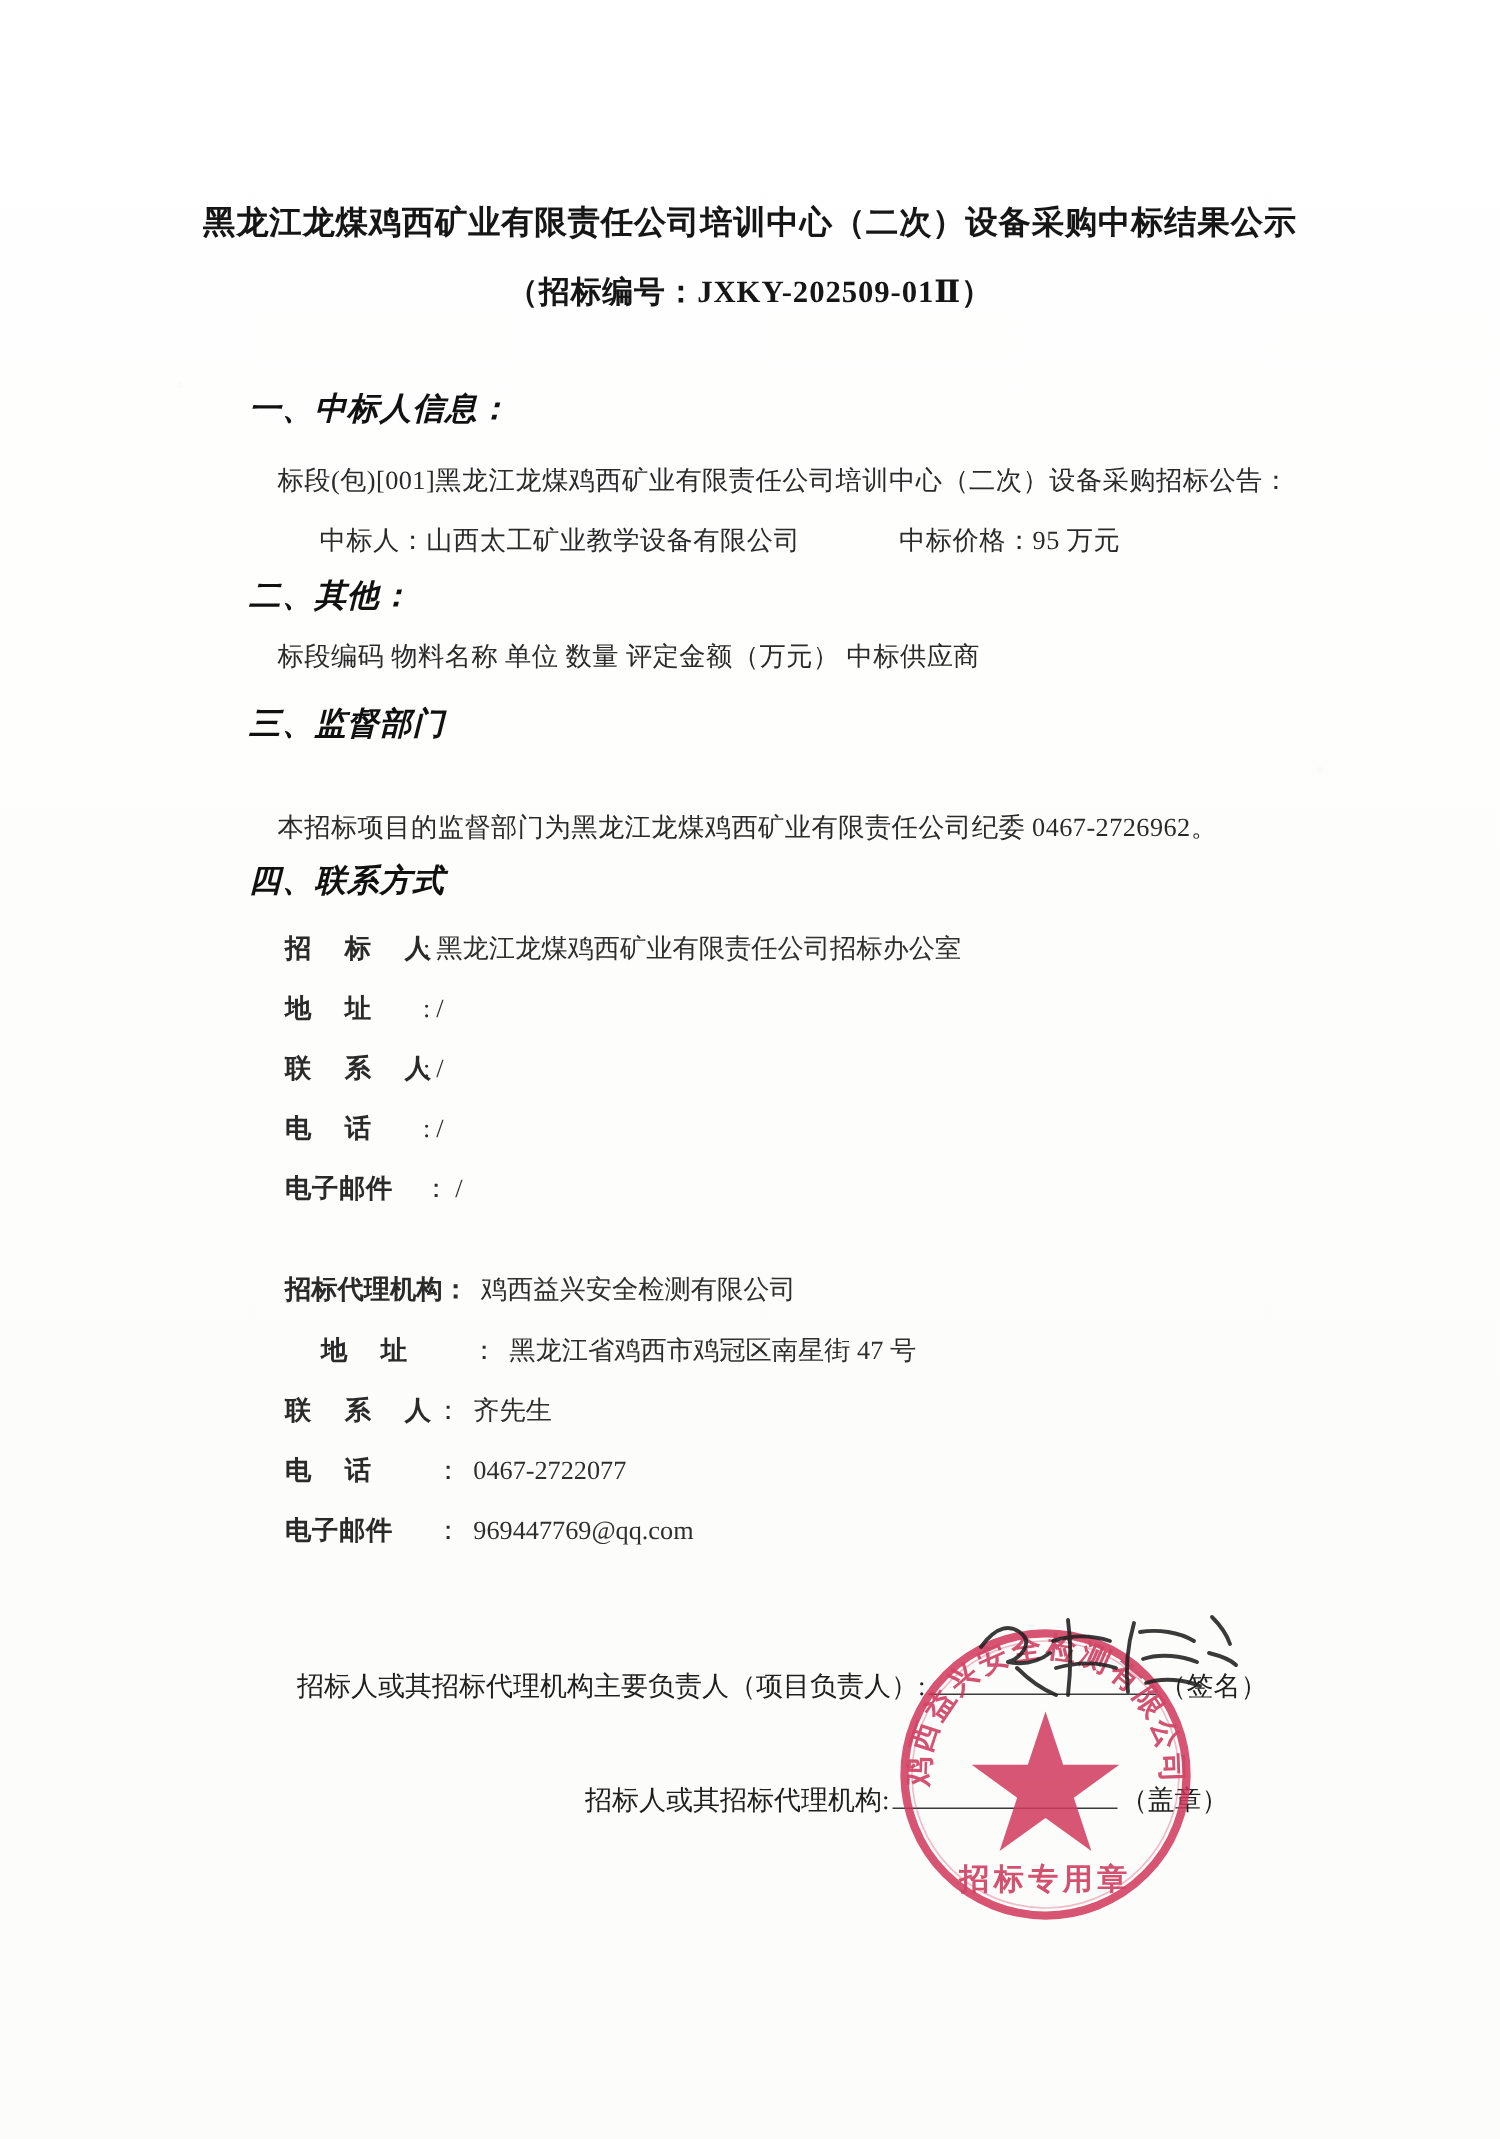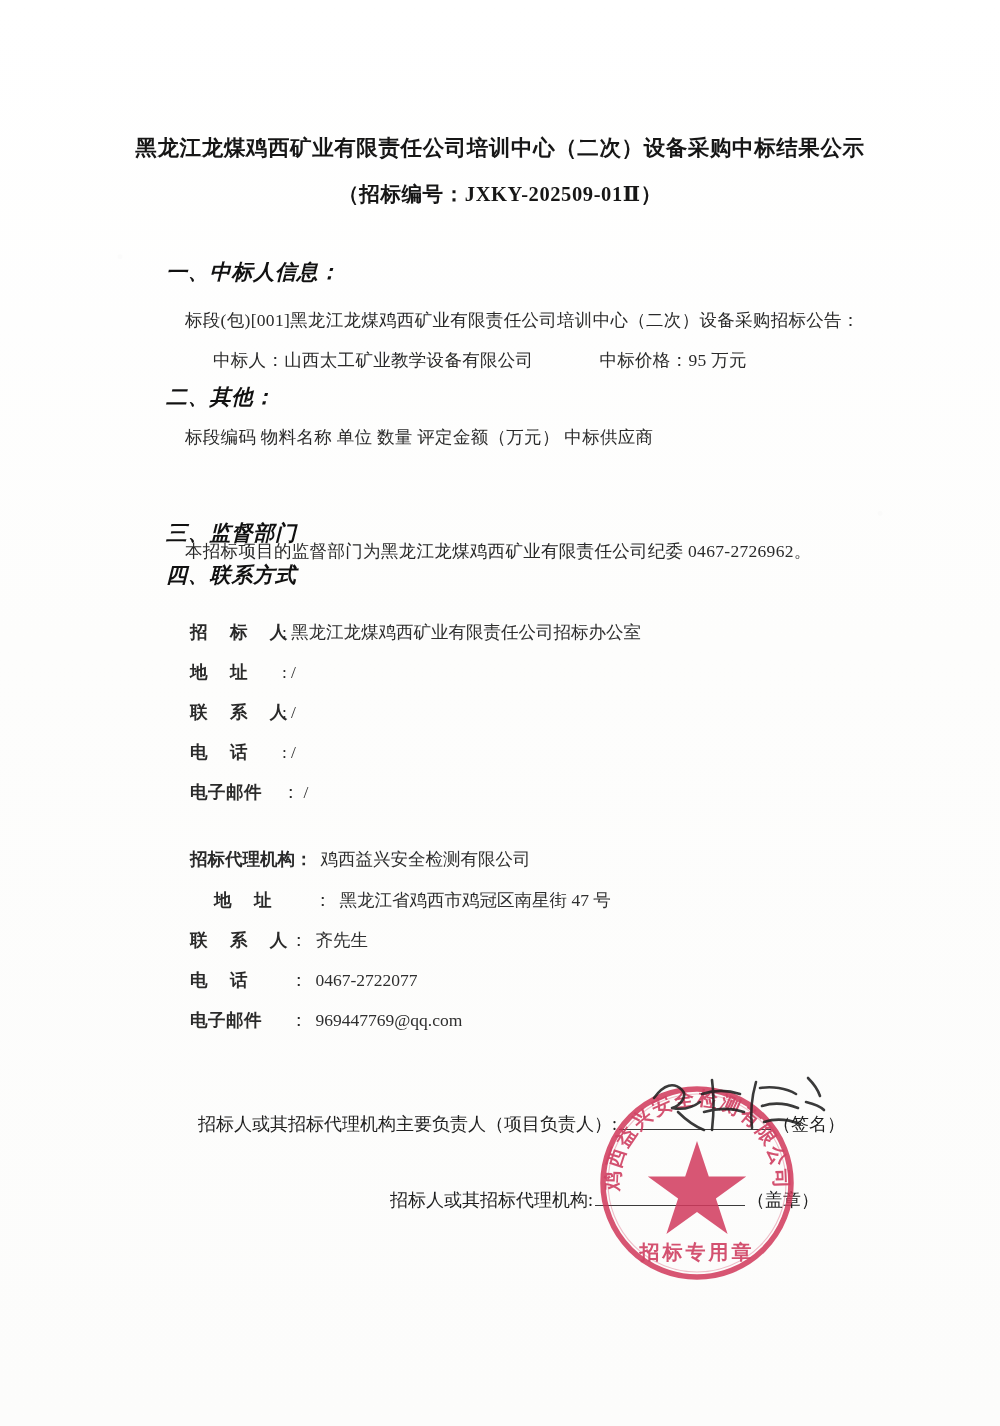--- a/index.html
+++ b/index.html
@@ -185,24 +185,24 @@
     <div class="body-line ind1" style="top:308px;">标段(包)[001]黑龙江龙煤鸡西矿业有限责任公司培训中心（二次）设备采购招标公告：</div>
 
     <div class="body-line ind2" style="top:348px;">
       <span>中标人：</span><span>山西太工矿业教学设备有限公司</span><span style="display:inline-block;width:66px;"></span><span>中标价格：</span><span>95 万元</span>
     </div>
 
     <div class="section-heading" style="top:383px;">二、其他：</div>
 
     <div class="body-line ind1" style="top:425px;">标段编码  物料名称  单位  数量  评定金额（万元）  中标供应商</div>
 
-    <div class="section-heading" style="top:519px;">三、监督部门</div>
+    <div class="section-heading" style="top:468px;">三、监督部门</div>
     <div class="body-line ind1" style="top:539px;">本招标项目的监督部门为黑龙江龙煤鸡西矿业有限责任公司纪委  0467-2726962。</div>
 
-    <div class="section-heading" style="top:561px;">四、联系方式</div>
+    <div class="section-heading" style="top:573px;">四、联系方式</div>
 
     <div class="kv" style="top:620px;">
       <span class="lbl-sp">招 标 人</span><span class="sep">:</span><span class="v">黑龙江龙煤鸡西矿业有限责任公司招标办公室</span>
     </div>
 
     <div class="kv" style="top:660px;">
       <span class="lbl-sp">地    址</span><span class="sep">:</span><span class="v">/</span>
     </div>
 
     <div class="kv" style="top:700px;">

